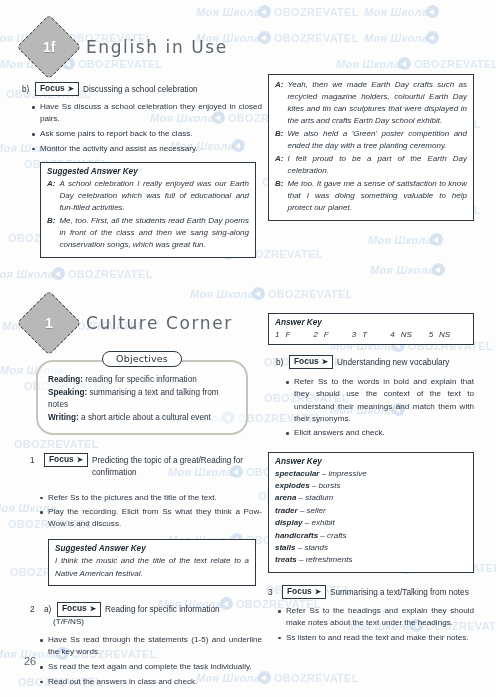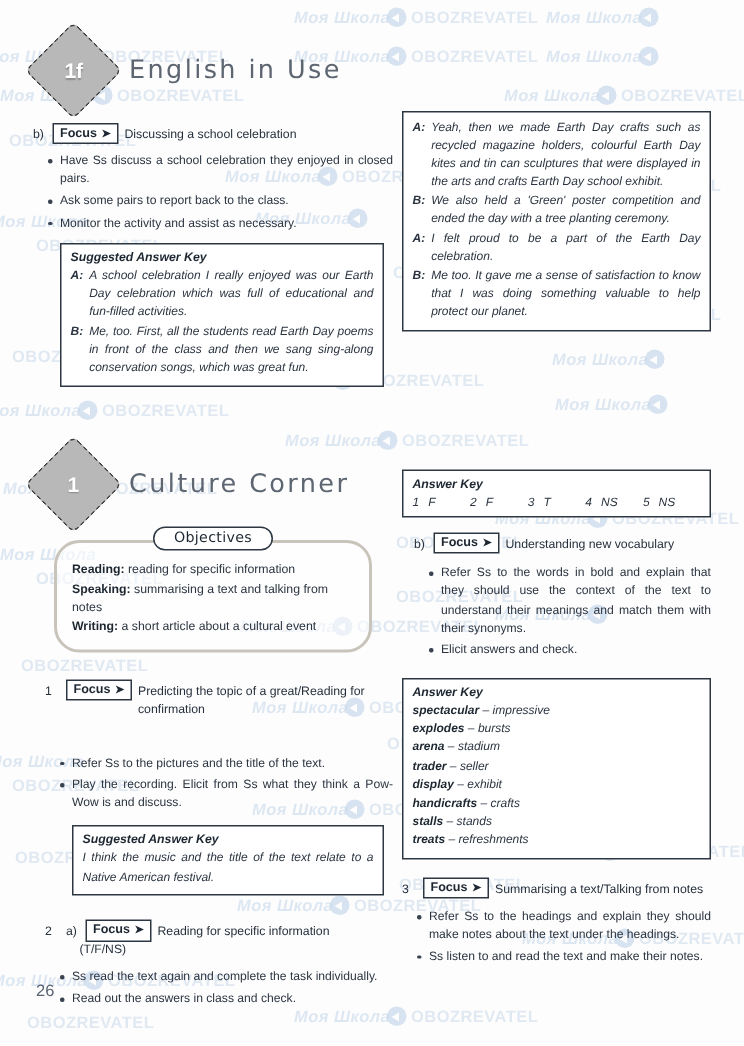--- a/index.html
+++ b/index.html
@@ -330,21 +330,21 @@
 
       <div class="ex" style="margin-top:18px;margin-left:8px;">
         <div class="ex-head">
           <div class="ex-num">1</div>
           <div class="focus">
             <span>Focus</span>
             <span class="arrow">➤</span>
           </div>
           <div class="ex-title">Predicting the topic of a great/Reading for confirmation</div>
         </div>
-        <ul class="bullets" style="margin-top:24px;">
+        <ul class="bullets" style="margin-top:13px;">
           <li>Refer Ss to the pictures and the title of the text.</li>
           <li>Play the recording. Elicit from Ss what they think a Pow-Wow is and discuss.</li>
         </ul>
       </div>
 
       <div class="box" style="margin-left:26px;width:194px;margin-top:9px;">
         <div class="box-title">Suggested Answer Key</div>
         <div class="akline">I think the music and the title of the text relate to a Native American festival.</div>
       </div>
 
@@ -353,20 +353,21 @@
           <div class="ex-num">2</div>
           <div class="ex-let">a)</div>
           <div class="focus">
             <span>Focus</span>
             <span class="arrow">➤</span>
           </div>
           <div class="ex-title">Reading for specific information</div>
         </div>
         <div class="sub-label">(T/F/NS)</div>
         <ul class="bullets" style="margin-top:7px;">
+          <li>Have Ss read through the statements (1-5) and underline the key words.</li>
           <li>Ss read the text again and complete the task individually.</li>
           <li>Read out the answers in class and check.</li>
         </ul>
       </div>
     </div>
 
     <div class="col-right" style="top:74px;">
 
       <div class="box" style="margin-top:0;">
         <div class="dlg">

